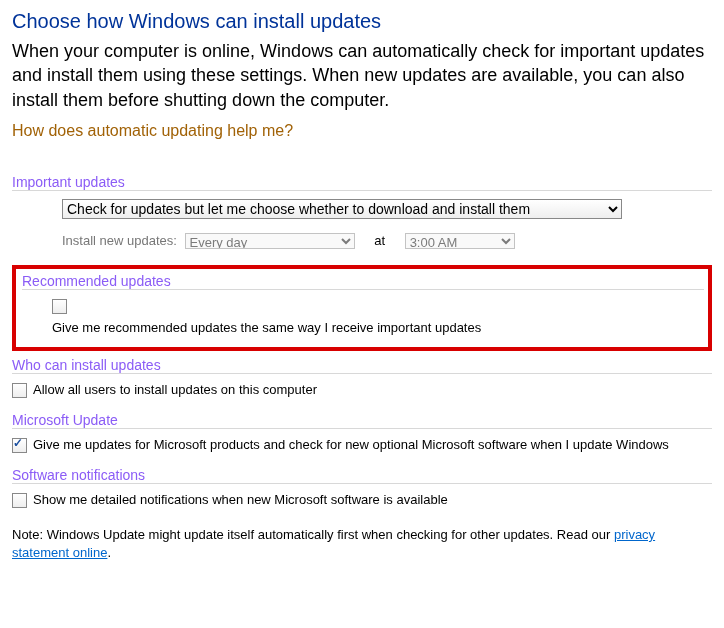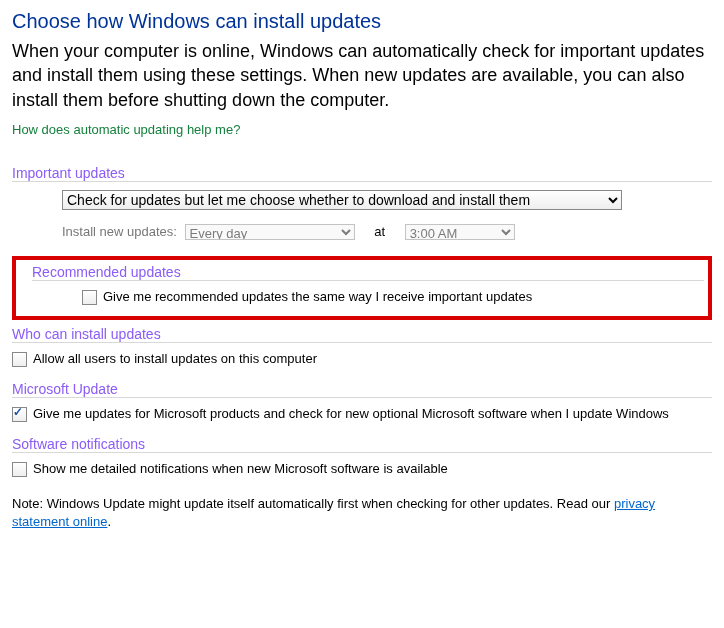--- a/index.html
+++ b/index.html
@@ -17,26 +17,26 @@
     font-weight: 400;
     margin: 0 0 6px 0;
   }
   .description {
     color: #000;
     font-size: 18px;
     line-height: 1.35;
     margin: 0 0 10px 0;
   }
   .helplink {
-    color: #15803d;
-    font-size: 13px;
+    color: #a16207;
+    font-size: 16px;
     text-decoration: none;
     cursor: pointer;
     display: inline-block;
-    margin-bottom: 24px;
+    margin-bottom: 30px;
   }
   .section-header {
     color: #8b5cf6;
     font-size: 14px;
     border-bottom: 1px solid #d8d8d8;
     padding-bottom: 0px;
     margin: 4px 0 8px 0;
   }
   .select-main {
     display: block;
@@ -85,25 +85,25 @@
     content:"✓";
     position:absolute;
     left:0; top:-3px;
     font-size:12px;
     color:#1a4e9e;
     font-weight:bold;
   }
   .opt-text { flex:1; }
   .highlight-box {
     border: 4px solid #d80000;
-    padding: 4px 0 6px 12px;
+    padding: 4px 0 6px 2px;
     margin: 6px 0 6px 0;
   }
   .highlight-box .section-header { margin-top:0; margin-left:4px; margin-right:4px;}
-  .highlight-box .opt-row { margin-left:54px; margin-bottom:4px;}
+  .highlight-box .opt-row { margin-left:34px; margin-bottom:4px;flex-direction:column;}
   .note {
     font-size: 13px;
     line-height:1.35;
     margin-top: 18px;
   }
   .inline-link {
     color:#0066cc;
     text-decoration: underline;
     cursor:pointer;
   }

